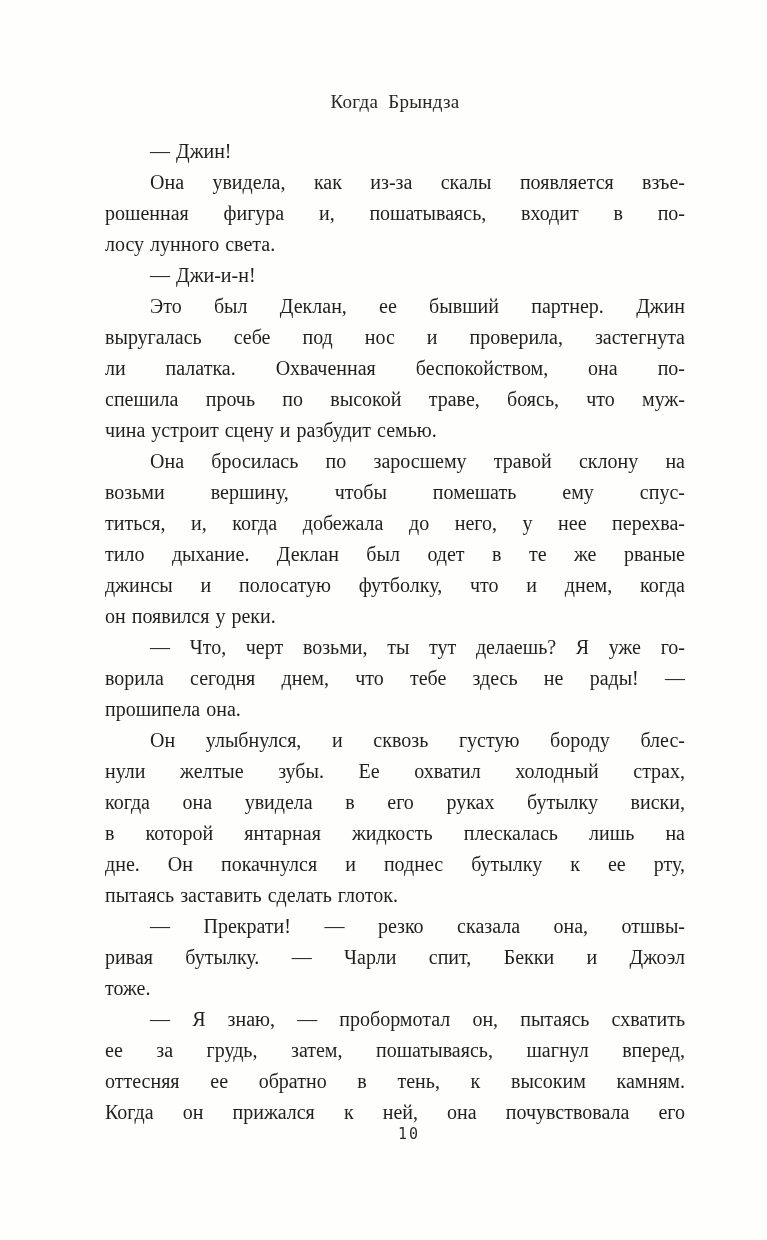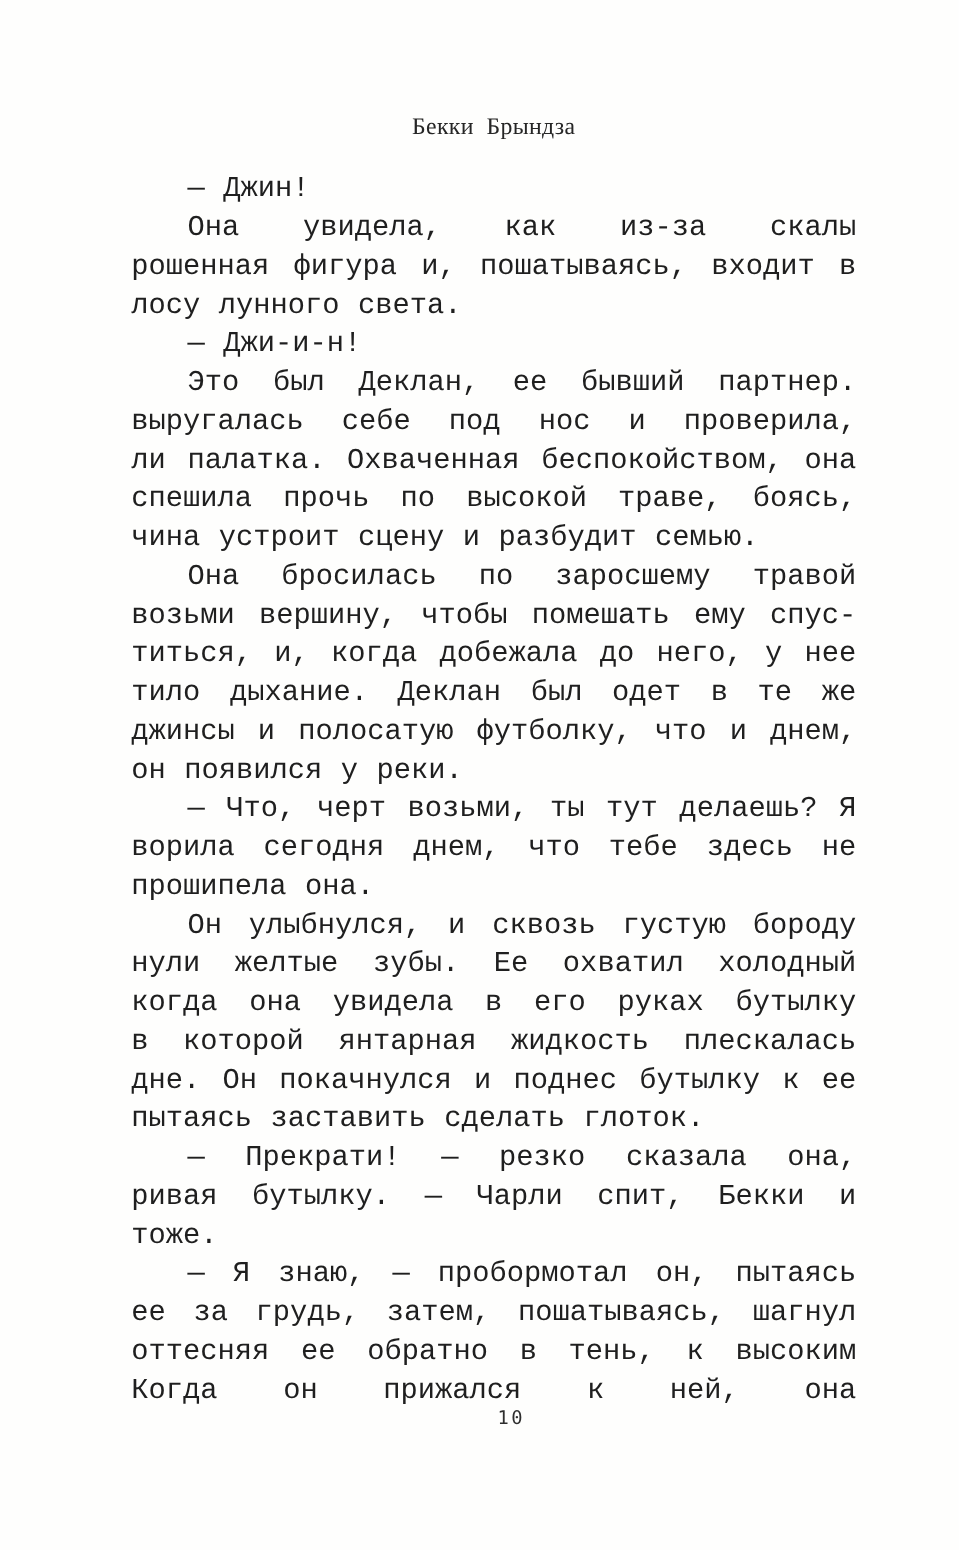--- a/index.html
+++ b/index.html
@@ -33,29 +33,28 @@
     position: absolute;
     top: 136px;
     left: 105px;
     width: 580px;
   }
   .paragraph {
     margin: 0;
     padding: 0;
   }
   .line {
-    font-size: 23px;
+    font-size: 20px;
     line-height: 31px;
     height: 31px;
     overflow: hidden;
     white-space: normal;
     text-align: justify;
     text-align-last: justify;
     word-spacing: 1px;
-    font-family: Liberation Mono, monospace;
   }
   .line.para-end {
     text-align-last: left;
   }
   .line.first {
     text-indent: 45px;
   }
   .page-number {
     position: absolute;
     top: 1124px;
@@ -67,21 +66,21 @@
     line-height: 20px;
     letter-spacing: 2px;
     color: #2e2e2e;
   }
 </style>
 </head>
 <body>
 
 <div class="page">
 
-  <div class="running-header">Бекки Брындза</div>
+  <div class="running-header">Когда Брындза</div>
 
   <div class="text-block" id="text-block">
       <div class="paragraph">
         <div class="line first para-end">— Джин!</div>
       </div>
       <div class="paragraph">
         <div class="line first">Она увидела, как из-за скалы появляется взъе-</div>
         <div class="line">рошенная фигура и, пошатываясь, входит в по-</div>
         <div class="line para-end">лосу лунного света.</div>
       </div>

